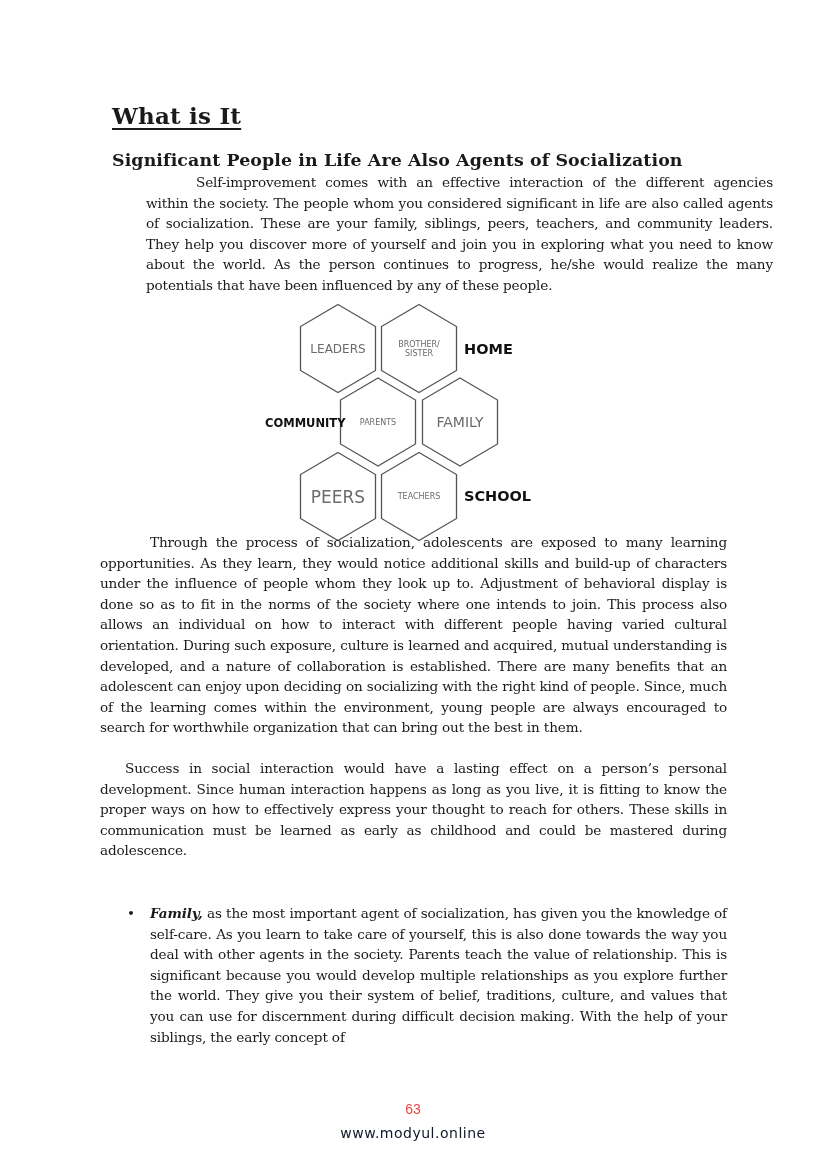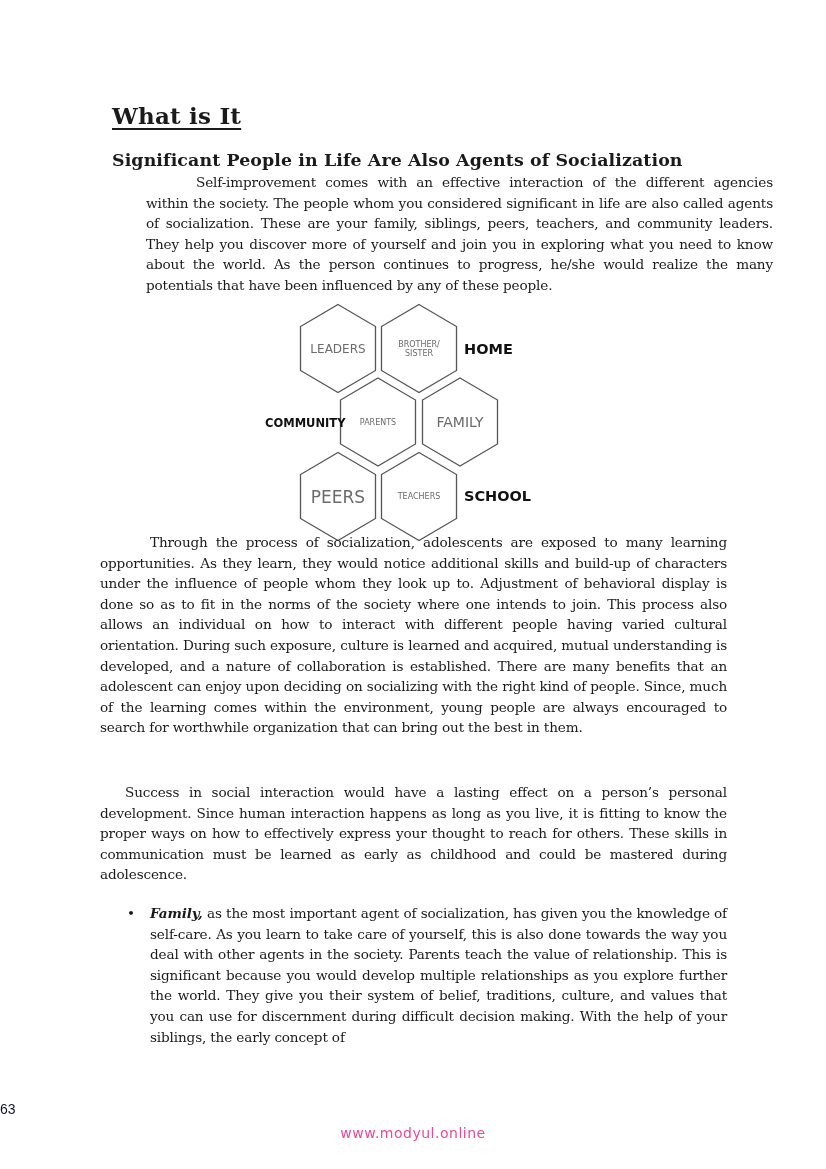--- a/index.html
+++ b/index.html
@@ -8,33 +8,33 @@
   .page-heading { position: absolute; left: 108px; top: 98px; margin: 4px;
          font-family: "DejaVu Serif", serif; font-weight: bold; font-size: 23px;
          text-decoration: underline; text-underline-offset: 4px; text-decoration-thickness: 2px; letter-spacing: 0.2px; }
   .section-title { position: absolute; left: 100px; top: 138px; margin: 12px;
          font-family: "DejaVu Serif", serif; font-weight: bold; font-size: 17.4px; letter-spacing: 0.1px; }
   .para { position: absolute; left: 100px; width: 627px; margin: 0;
           font-family: "DejaVu Serif", serif; font-size: 13.6px; line-height: 20.6px;
           text-align: justify; letter-spacing: -0.15px; }
   .p1 { top: 172px; text-indent: 50px; margin-left: 46px; }
   .p2 { top: 532px; text-indent: 50px; }
-  .p3 { top: 782px; text-indent: 25px; }
+  .p3 { top: 758px; text-indent: 25px; }
   .bullet-list { position: absolute; left: 100px; top: 903px; width: 627px; margin: 0; padding: 0; list-style: none; }
   .bullet-item { position: relative; padding-left: 50px; font-family: "DejaVu Serif", serif;
           font-size: 13.6px; line-height: 20.6px; text-align: justify; letter-spacing: -0.15px; }
   .bullet-dot { position: absolute; left: 27px; top: 0; }
   .bullet-term { font-weight: bold; font-style: italic; }
   .diagram { position: absolute; left: 0; top: 0; width: 826px; height: 560px; pointer-events: none; }
   .hex-label { font-family: "DejaVu Sans", sans-serif; fill: #6b6b6b; text-anchor: middle; }
   .group-label { font-family: "DejaVu Sans", sans-serif; font-weight: bold; fill: #111; }
-  .page-number { position: absolute; top: 1101px; left: 0; width: 826px; 
-          font-family: "Liberation Sans", sans-serif; font-size: 14px; color: #0f172a; }
+  .page-number { position: absolute; top: 1101px; left: 0; width: 826px; text-align: center;
+          font-family: "Liberation Sans", sans-serif; font-size: 14px; color: #ef4444; }
   .watermark { position: absolute; top: 1125px; left: 0; width: 826px; text-align: center;
-          font-family: "DejaVu Sans", sans-serif; font-size: 14px; color: #ec4899; letter-spacing: 0.5px; }
+          font-family: "DejaVu Sans", sans-serif; font-size: 14px; color: #0f172a; letter-spacing: 0.5px; }
 </style>
 </head>
 <body>
 
 <h1 class="page-heading">What is It</h1>
 <h2 class="section-title">Significant People in Life Are Also Agents of Socialization</h2>
 
 <p class="para p1">Self-improvement comes with an effective interaction of the different agencies within the society.  The people whom you considered significant in life are also called agents of socialization. These are your family, siblings, peers, teachers, and community leaders.  They help you discover more of yourself and join you in exploring what you need to know about the world. As the person continues to progress, he/she would realize the many potentials that have been influenced by any of these people.</p>
 
 <svg class="diagram" viewBox="0 0 826 560" width="826" height="560">

